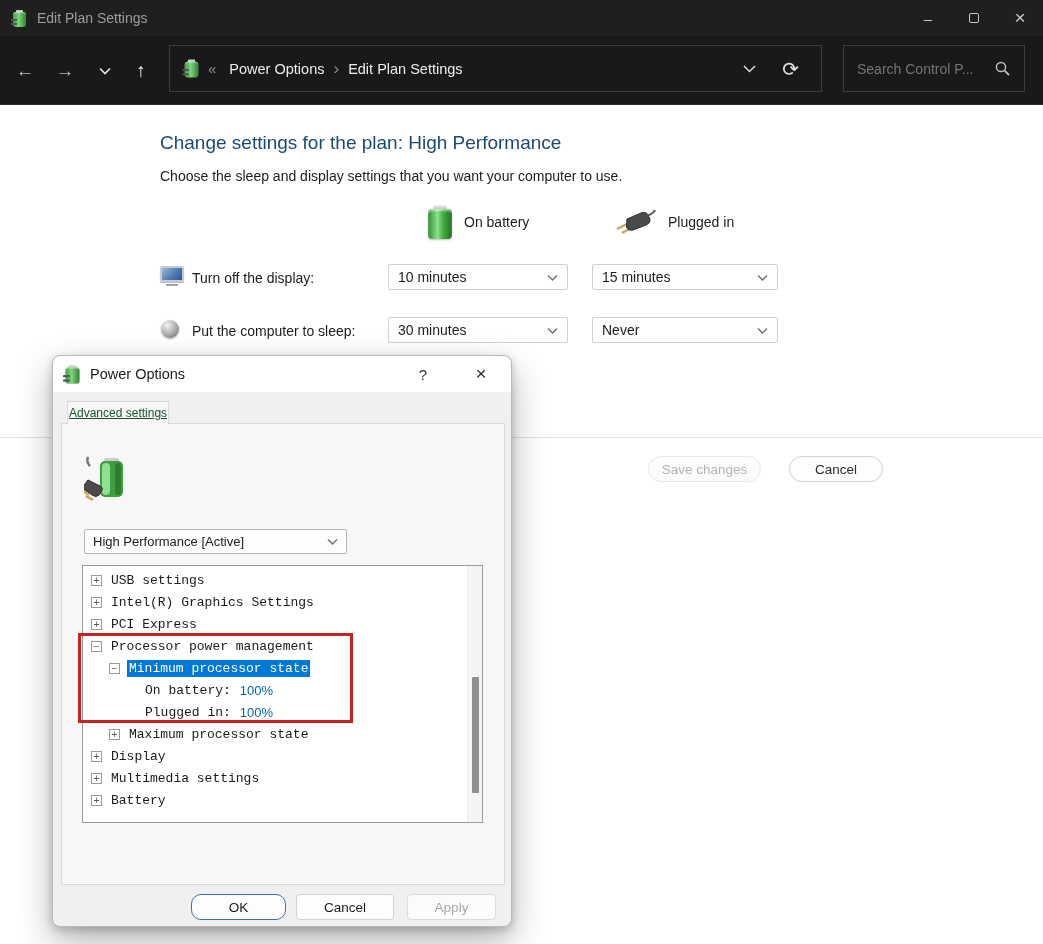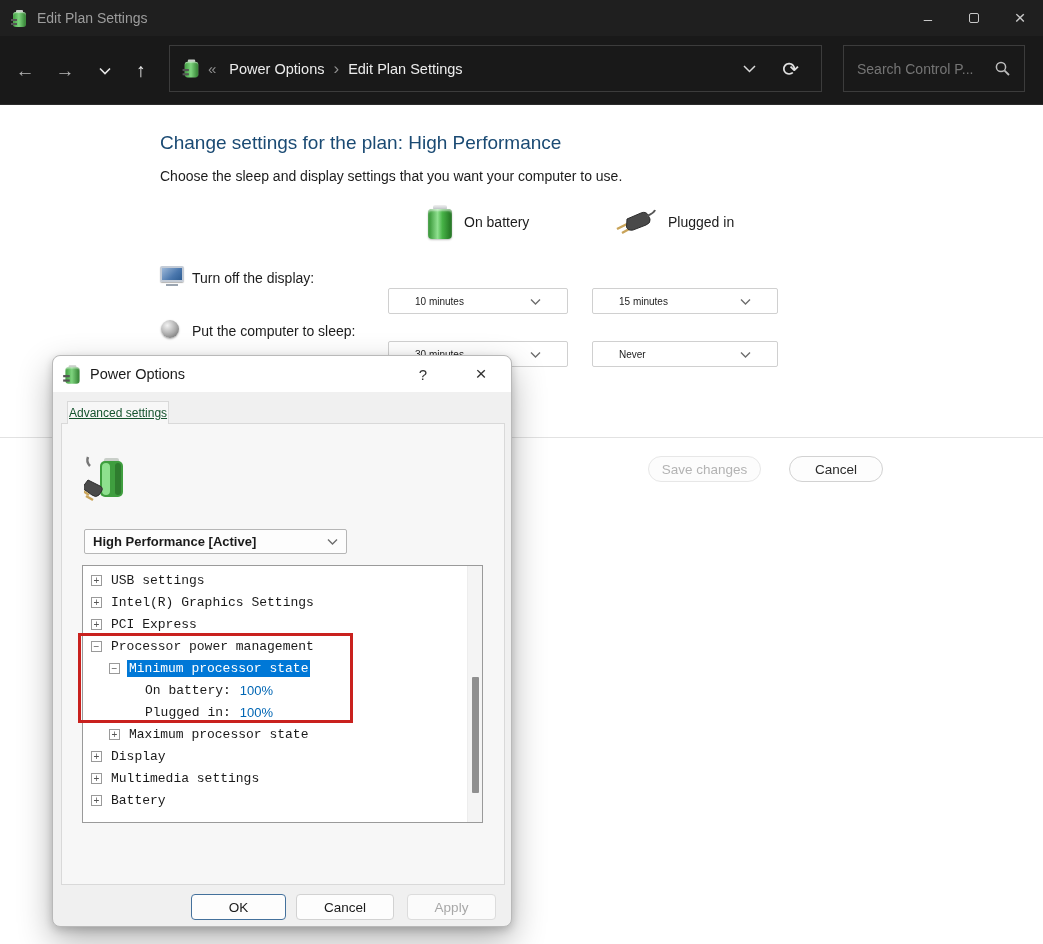--- a/index.html
+++ b/index.html
@@ -45,57 +45,57 @@
 
   .sleep-ico { width:18px; height:18px; border-radius:50%; background:radial-gradient(circle at 35% 30%, #f2f2f2, #a9a9a9 55%, #5f5f5f); box-shadow:0 1px 2px rgba(0,0,0,.35); display:inline-block; }
 
   .plug-svg, .battplug-svg, .chev-svg, .search-svg { display:block; }
 
   
   .heading { position:absolute; left:160px; top:132px; font-size:19px; color:#1a4a73; }
   .subheading { position:absolute; left:160px; top:168px; font-size:14px; color:#1c1c1c; }
   .col-hdr { position:absolute; display:flex; align-items:center; gap:12px; font-size:14px; color:#1c1c1c; }
   .row-label { position:absolute; font-size:14px; color:#1c1c1c; }
-  .dropdown { position:absolute; height:26px; background:#fff; border:1px solid #d0d0d0; border-radius:2px; display:flex; align-items:center; justify-content:space-between; padding:0 26px; font-size:10px; color:#1c1c1c; cursor:default;margin-top:24px; }
+  .dropdown { position:absolute; height:26px; background:#fff; border:1px solid #d0d0d0; border-radius:2px; display:flex; align-items:center; justify-content:space-between; padding:0 9px; font-size:14px; color:#1c1c1c; cursor:default; }
   .divider { position:absolute; left:0; top:437px; width:1043px; height:1px; background:#e2e2e2; }
   .btn { display:flex; align-items:center; justify-content:center; font-size:13.5px; border-radius:13px; cursor:default; font-family:inherit; }
   .btn-disabled { background:#fcfcfc; border:1px solid #e7e7e7; color:#b3b3b3; }
   .btn-normal { background:#fdfdfd; border:1px solid #d2d2d2; color:#2b2b2b; }
 
   
   .dialog { position:absolute; left:52px; top:355px; width:460px; height:572px; background:#f0f0f0; border:1px solid #b9b9b9; border-radius:8px; box-shadow:0 14px 34px rgba(0,0,0,.30), 0 3px 8px rgba(0,0,0,.18); z-index:10; overflow:hidden; }
   .dlg-titlebar { position:absolute; left:0; top:0; width:100%; height:36px; background:#ffffff; display:flex; align-items:center; border-radius:8px 8px 0 0; }
   .dlg-titlebar .t { margin-left:10px; font-size:14.5px; color:#1a1a1a; }
   .dlg-tb-btn { position:absolute; top:0; width:44px; height:36px; display:flex; align-items:center; justify-content:center; color:#333; font-size:15px; cursor:default; }
   .dlg-tab { position:absolute; left:14px; top:45px; height:23px; padding:0 1px; background:#f7f7f7; border:1px solid #d9d9d9; border-bottom:none; font-size:12px; color:#14532d; display:flex; align-items:center; z-index:3;text-decoration:underline; }
   .dlg-page { position:absolute; left:8px; top:67px; width:444px; height:462px; background:#f7f7f7; border:1px solid #d9d9d9; z-index:2; }
 
   .dlg-desc { position:absolute; left:73px; top:25px; width:356px; font-size:13px; line-height:19px; color:#1a1a1a; }
   .dlg-desc-icon { position:absolute; left:22px; top:28px; }
 
-  .dlg-combo { position:absolute; left:22px; top:105px; width:263px; height:25px; background:#fdfdfd; border:1px solid #b6b6b6; border-radius:2px; display:flex; align-items:center; justify-content:space-between; padding:0 8px; font-size:13px; color:#1a1a1a;font-weight:bold; }
+  .dlg-combo { position:absolute; left:22px; top:105px; width:263px; height:25px; background:#fdfdfd; border:1px solid #b6b6b6; border-radius:2px; display:flex; align-items:center; justify-content:space-between; padding:0 8px; font-size:13px; color:#1a1a1a; }
 
   .listbox { position:absolute; left:20px; top:141px; width:401px; height:258px; background:#ffffff; border:1px solid #9a9a9a; overflow:hidden; }
   .tree-row { height:22px; display:flex; align-items:center; font-size:13px; color:#1a1a1a; white-space:nowrap; }
   .tree-row.level0 { padding-left:8px; }
   .tree-row.level1 { padding-left:26px; }
   .tree-row.level2 { padding-left:60px; }
   .expand-box { width:11px; height:11px; border:1px solid #9a9a9a; background:#fff; color:#555; font-size:10px; line-height:9px; text-align:center; margin-right:7px; flex:none; }
   .tree-label { padding:1px 2px;font-family:Liberation Mono, monospace; }
   .tree-label.selected { background:#0078d7; color:#ffffff; }
   .tree-value { margin-left:7px; }
 
   .v-scroll { position:absolute; right:0; top:0; width:15px; height:100%; background:#f4f4f4; border-left:1px solid #ededed; }
   .v-thumb { position:absolute; left:4px; width:7px; background:#8f8f8f; border-radius:1px; }
 
   .annotation { position:absolute; left:16px; top:209px; width:275px; height:90px; border:3px solid #c9211e; z-index:6; pointer-events:none; }
 
   .restore-btn { position:absolute; left:225px; top:411px; width:196px; height:26px; background:#fbfbfb; border:1px solid #d9d9d9; border-radius:4px; color:#a6a6a6; font-size:13px; display:flex; align-items:center; justify-content:center; }
 
-  .dlg-ok { position:absolute; left:138px; top:538px; width:95px; height:26px; background:#fdfdfd; border:1px solid #44719c; border-radius:4px; color:#1a1a1a;text-align:center; }
+  .dlg-ok { position:absolute; left:138px; top:538px; width:95px; height:26px; background:#fdfdfd; border:1px solid #44719c; border-radius:10px; color:#1a1a1a;text-align:center; }
   .dlg-cancel { position:absolute; left:243px; top:538px; width:98px; height:26px; background:#fdfdfd; border:1px solid #d2d2d2; border-radius:4px; color:#1a1a1a; }
   .dlg-apply { position:absolute; left:354px; top:538px; width:89px; height:26px; background:#fbfbfb; border:1px solid #dcdcdc; border-radius:4px; color:#a8a8a8; }
 </style>
 </head>
 <body>
 
 
 
 
 <div class="titlebar">

